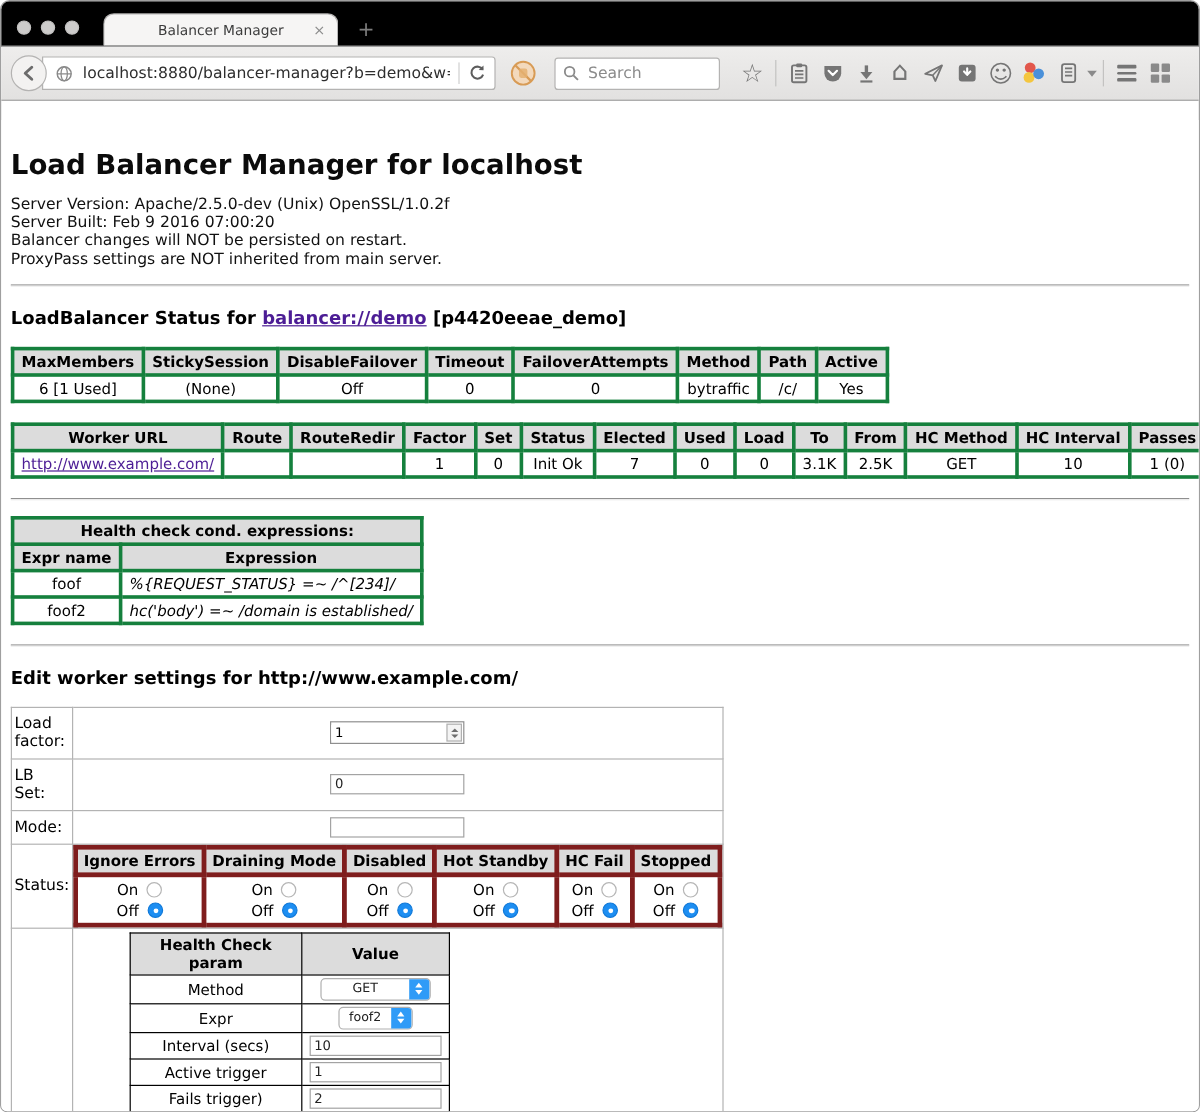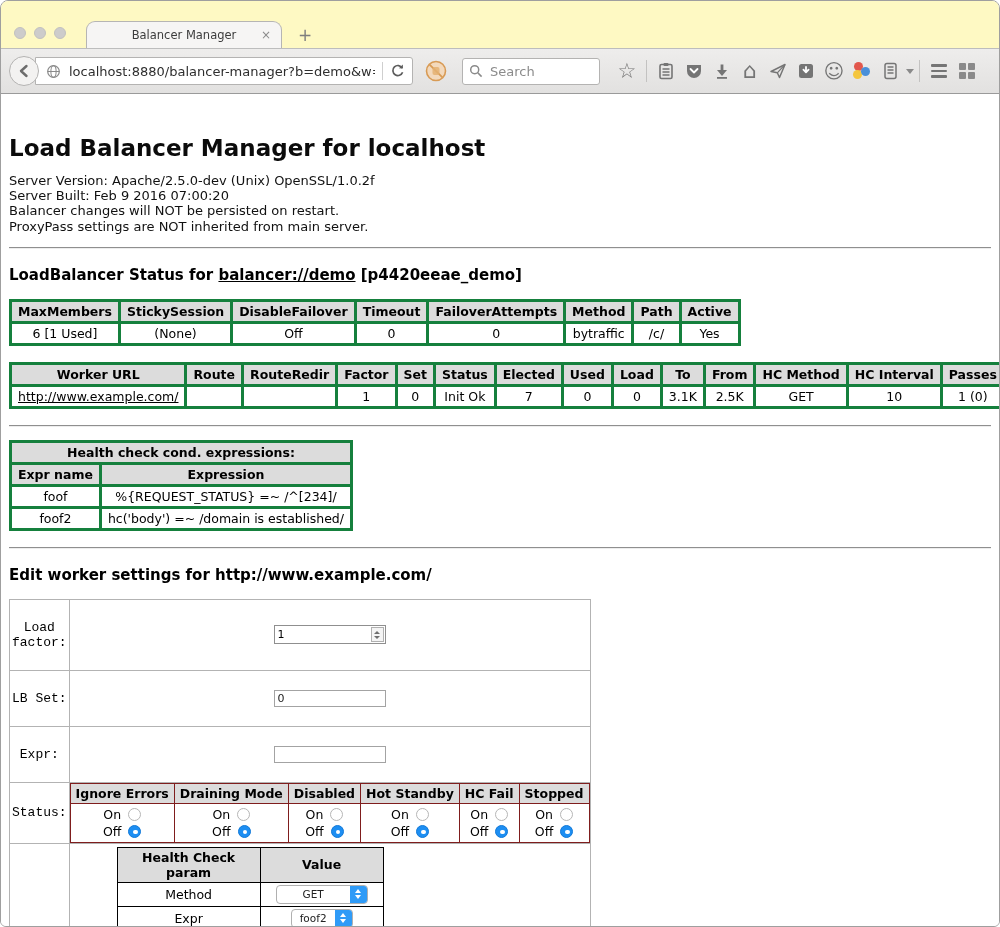--- a/index.html
+++ b/index.html
@@ -4,21 +4,21 @@
 <style>
   * { box-sizing: border-box; }
   html,body { margin:0; padding:0; background:#fff; }
   body { width:1000px; height:927px; font-family:"DejaVu Sans", sans-serif; }
 
   .window { width:1000px; height:927px; border:1px solid #9f9f9f;
     border-radius:8px 8px 6px 6px; overflow:hidden; background:#fff;
     display:flex; flex-direction:column; }
 
   
-  .tabbar { height:48px; background:#fef9c3; display:flex; align-items:flex-end;
+  .tabbar { height:38px; background:#000000; display:flex; align-items:flex-end;
     border-bottom:1px solid #bdbdbd; position:relative; flex:0 0 auto; }
   .traffic { display:flex; gap:8px; align-items:center; height:30px; padding:0 12px 0 13px; }
   .traffic span { width:12px; height:12px; border-radius:50%; background:#cdcccb; border:1px solid #c2c1c0; }
   .tab { width:196px; height:27px; background:#f6f5f4; border:1px solid #b6b5b4; border-bottom:none;
     border-radius:9px 9px 0 0; display:flex; align-items:center; justify-content:center;
     position:relative; margin-left:8px; }
   .tab-title { font-size:11.5px; color:#3c3c3c; }
   .tab-close { position:absolute; right:10px; top:6px; font-size:12px; color:#8b8b8b; line-height:14px; cursor:default; }
   .newtab { font-size:17px; color:#7e7e7e; margin:0 0 3px 16px; line-height:20px; }
 
@@ -52,49 +52,49 @@
   .dots-ic .d-red { background:#e2574c; left:1px; top:0; }
   .dots-ic .d-yellow { background:#f4c63f; left:0; top:8px; }
   .dots-ic .d-blue { background:#4a90d9; left:8px; top:5px; }
 
   
   .content { flex:1; background:#fff; padding:0 8px; overflow:hidden; color:#000;margin-top:16px; }
   h1.page-title { font-size:23px; margin:25px 0 12px 0; font-weight:bold; color:#0b0b0b; }
   .server-info { font-size:13px; line-height:15.2px; color:#111; }
   hr.rule { border:none; border-top:1px solid #8f8f8f; border-bottom:1px solid #ededed; margin:13px 0; }
   h3.sec { font-size:15px; font-weight:bold; margin:17px 0 15px 0; }
-  a.vlink { color:#000000; text-decoration:underline; }
+  a.vlink { color:#4c1d95; text-decoration:underline; }
 
   table.data { border-collapse:collapse; margin:0 0 16px 0; }
   table.data th, table.data td { border:3px solid #15803d; font-size:12.5px; padding:2px 6px;
     text-align:center; white-space:nowrap; }
   table.data th { background:#dcdcdc; font-weight:bold; }
   table.balancer { width:615px; }
   table.worker { width:958px; }
   table.hcexpr { width:310px; }
-  table.hcexpr td.expr { text-align:center; }
+  table.hcexpr td.expr { text-align:left;font-style:italic; }
 
   
   table.form { border-collapse:collapse; width:565px; margin:8px 0 0 0; }
   table.form > tbody > tr > td { border:1px solid #b3b3b3; font-size:13px; }
-  td.flabel { width:100px; text-align:center; padding:20px 2px;font-family:Liberation Mono, monospace; }
+  td.flabel { width:100px; text-align:left; padding:6px 2px; }
   td.fvalue { text-align:center; padding:3px 0; }
   .inp { width:112px; height:17px; border:1px solid #a3a3a3; font-size:11px; padding:0 3px;
     font-family:"DejaVu Sans", sans-serif; color:#222; }
   .num-wrap { display:inline-flex; align-items:center; border:1px solid #8f8f8f; background:#fff; height:19px; }
   .num-wrap input { border:none; outline:none; width:96px; font-size:11px; padding:0 3px;
     font-family:"DejaVu Sans", sans-serif; }
   .spinner { width:13px; height:15px; border:1px solid #b0b0b0; background:#f4f4f4; margin-right:1px;
     display:flex; flex-direction:column; align-items:center; justify-content:center; gap:2px; }
   .spinner i { width:0; height:0; border-left:3px solid transparent; border-right:3px solid transparent; }
   .spinner .up { border-bottom:3.5px solid #6d6d6d; }
   .spinner .dn { border-top:3.5px solid #6d6d6d; }
 
   table.status { border-collapse:collapse; width:100%; }
-  table.status th, table.status td { border:1px solid #7f1d1d; font-size:12.5px; padding:2px 5px; }
+  table.status th, table.status td { border:4px solid #7f1d1d; font-size:12.5px; padding:2px 5px; }
   table.status th { background:#dcdcdc; white-space:nowrap; }
   .radio-line { display:flex; align-items:center; justify-content:center; gap:7px; height:17px; font-size:12.5px; }
   .radio { width:13px; height:13px; border-radius:50%; background:#fff; border:1px solid #b6b6b6; display:inline-block; }
   .radio.checked { background:#1d8ef2; border:1px solid #1179d8; position:relative; }
   .radio.checked::after { content:""; position:absolute; left:4px; top:4px; width:4.5px; height:4.5px;
     border-radius:50%; background:#fff; }
 
   table.hcparam { border-collapse:collapse; width:267px; margin:2px 0 2px 46px; }
   table.hcparam th, table.hcparam td { border:1px solid #000000; font-size:12.5px; padding:2px 4px; text-align:center; }
   table.hcparam th { background:#dcdcdc; }
@@ -358,21 +358,21 @@
                   <i class="dn"></i>
                 </span>
           </span>
         </td>
       </tr>
       <tr>
         <td class="flabel">LB Set:</td>
         <td class="fvalue"><input class="inp" type="text" value="0" style=""></td>
       </tr>
       <tr>
-        <td class="flabel">Expr:</td>
+        <td class="flabel">Mode:</td>
         <td class="fvalue"><input class="inp" type="text" value="" style=""></td>
       </tr>
       <tr>
         <td class="flabel">Status:</td>
         <td style="padding:0;">
           <table class="status">
             <tbody>
                   <tr>
               <th>Ignore Errors</th>
               <th>Draining Mode</th>
@@ -482,20 +482,24 @@
             </tr>
             <tr>
               <td>Interval (secs)</td>
               <td class="ctrl"><input class="inp" style="width: 110px;" type="text" value="10"></td>
             </tr>
             <tr>
               <td>Active trigger</td>
               <td class="ctrl"><input class="inp" style="width: 110px;" type="text" value="1"></td>
             </tr>
             <tr>
+              <td>Fails trigger)</td>
+              <td class="ctrl"><input class="inp" style="width: 110px;" type="text" value="2"></td>
+            </tr>
+            <tr>
               <td>HC uri</td>
               <td class="ctrl"><input class="inp" style="width: 110px;" type="text" value=""></td>
             </tr>
           </tbody>
               </table>
         </td>
       </tr>
 
     </tbody>
       </table>

